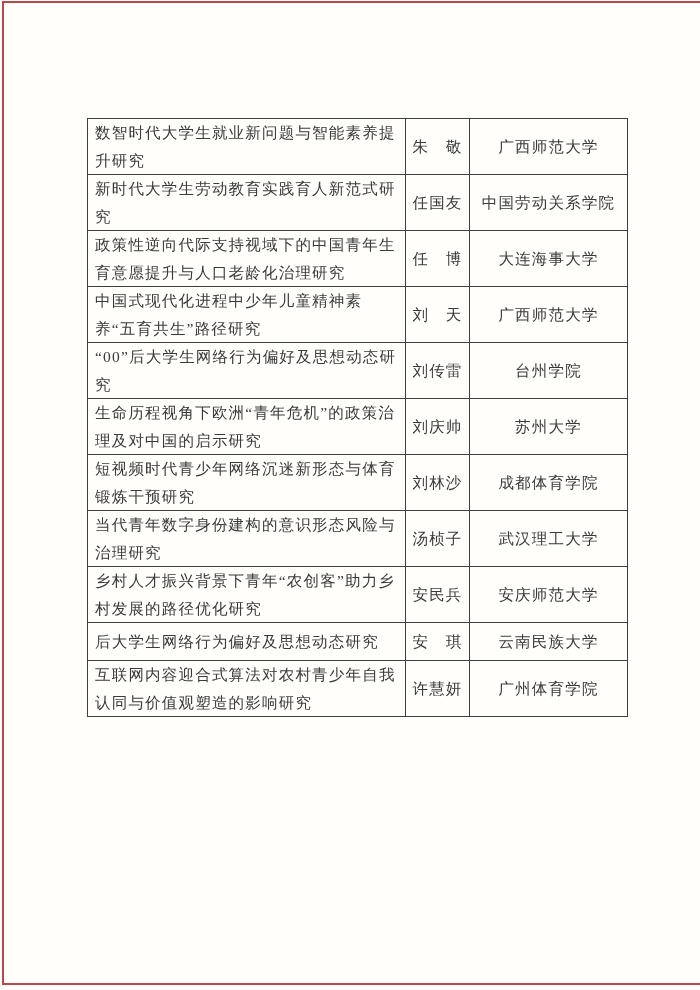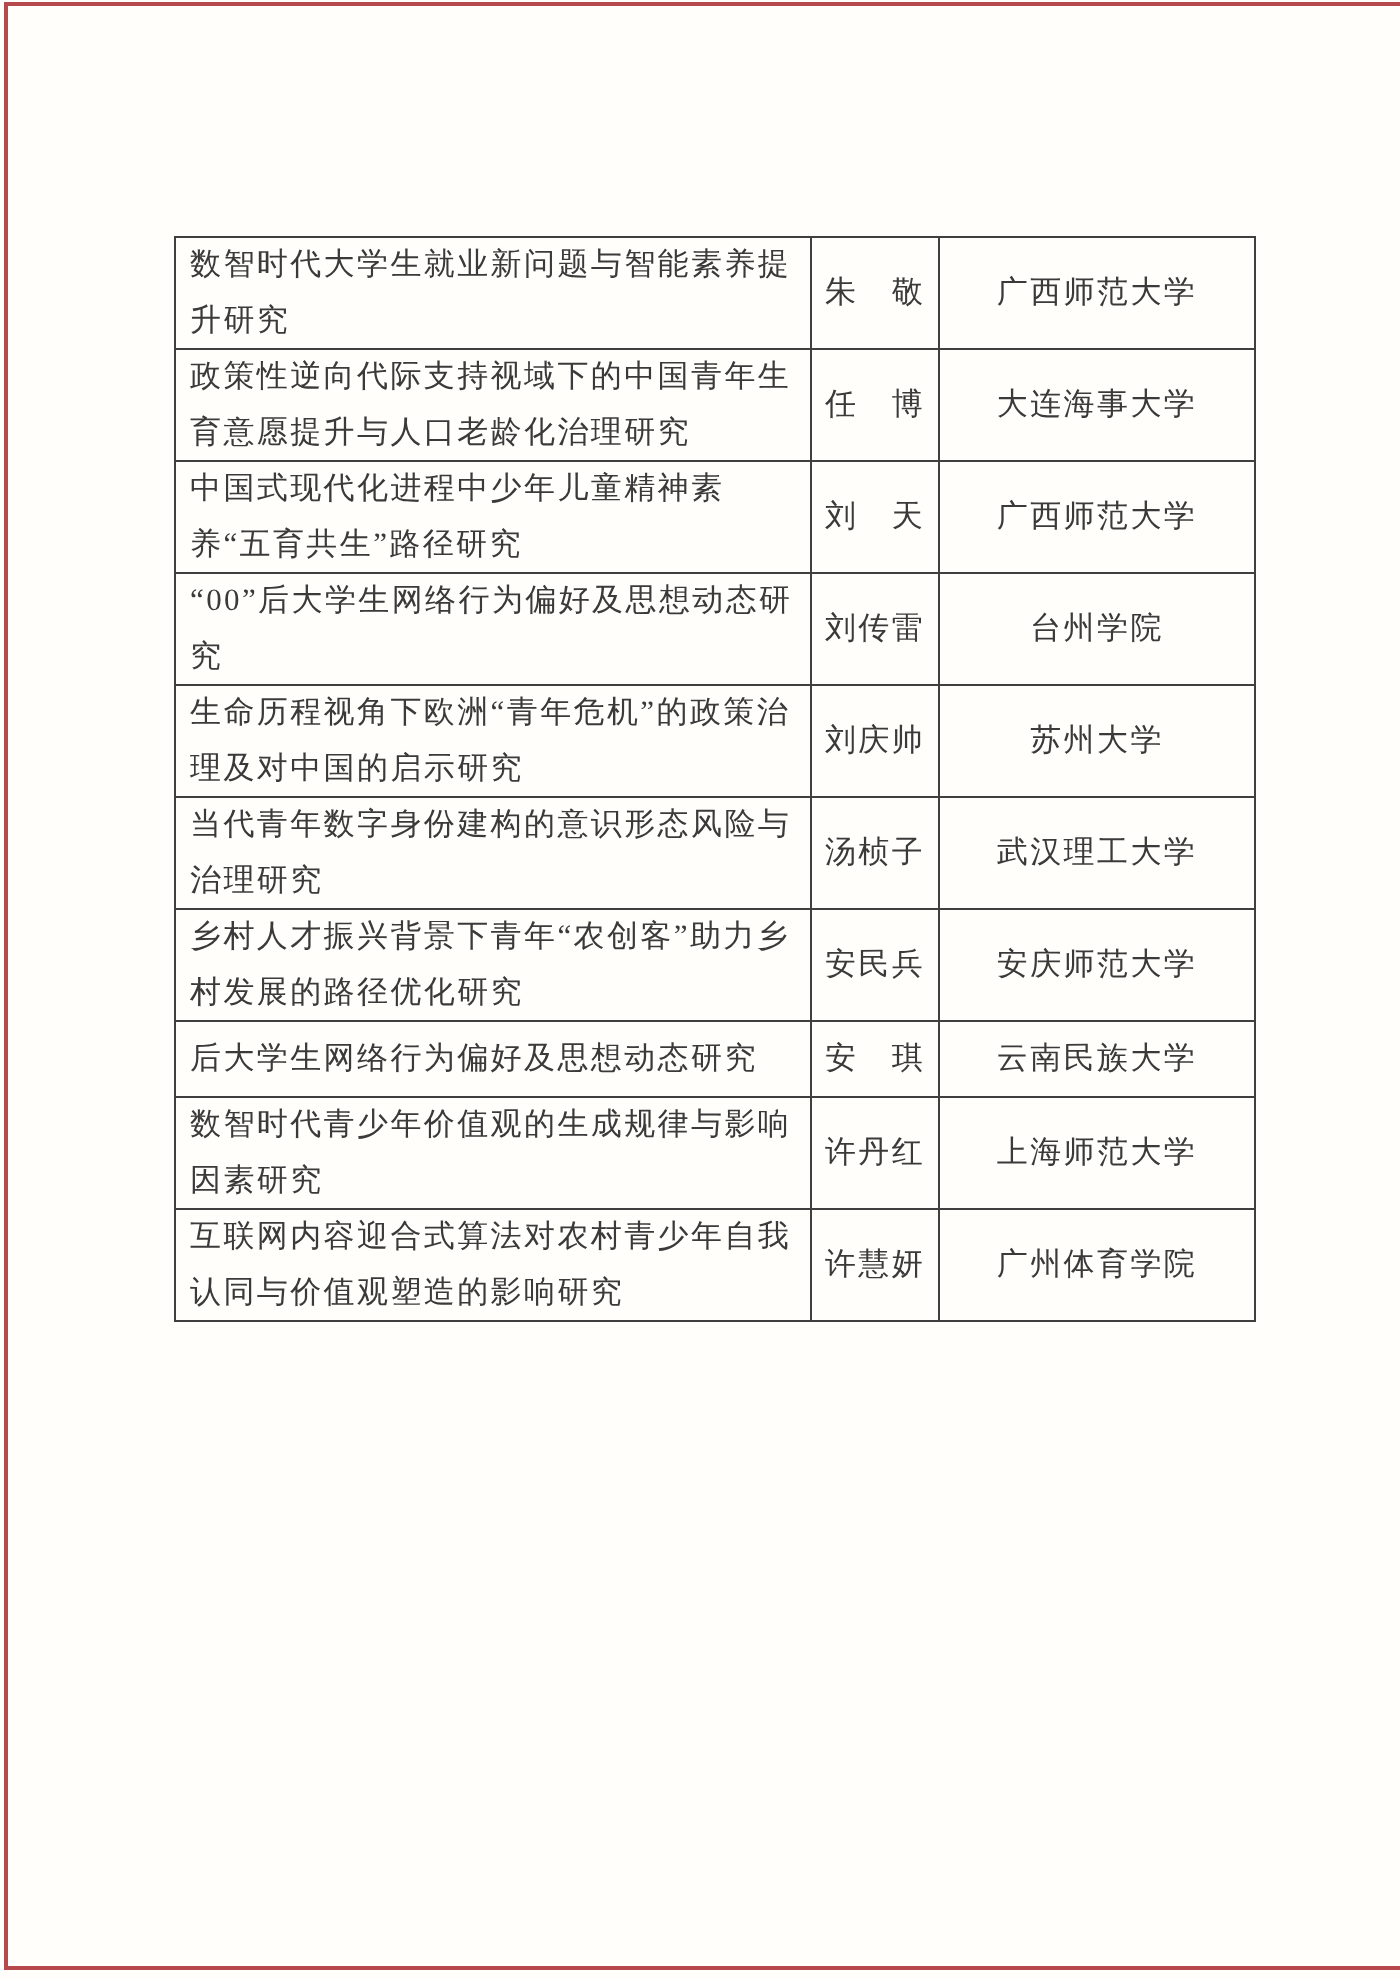--- a/index.html
+++ b/index.html
@@ -69,59 +69,64 @@
       <col style="width:64px">
       <col style="width:158px">
     </colgroup>
     <tbody id="table-body">
         <tr>
           <td class="col-title">数智时代大学生就业新问题与智能素养提升研究</td>
           <td class="col-name">朱　敬</td>
           <td class="col-org">广西师范大学</td>
         </tr>
         <tr>
+          <td class="col-title">新时代大学生劳动教育实践育人新范式研究</td>
+          <td class="col-name">任国友</td>
+          <td class="col-org">中国劳动关系学院</td>
+        </tr>
+        <tr>
           <td class="col-title">政策性逆向代际支持视域下的中国青年生育意愿提升与人口老龄化治理研究</td>
           <td class="col-name">任　博</td>
           <td class="col-org">大连海事大学</td>
         </tr>
         <tr>
           <td class="col-title">中国式现代化进程中少年儿童精神素养“五育共生”路径研究</td>
           <td class="col-name">刘　天</td>
           <td class="col-org">广西师范大学</td>
         </tr>
         <tr>
           <td class="col-title">“00”后大学生网络行为偏好及思想动态研究</td>
           <td class="col-name">刘传雷</td>
           <td class="col-org">台州学院</td>
         </tr>
         <tr>
           <td class="col-title">生命历程视角下欧洲“青年危机”的政策治理及对中国的启示研究</td>
           <td class="col-name">刘庆帅</td>
           <td class="col-org">苏州大学</td>
         </tr>
         <tr>
+          <td class="col-title">短视频时代青少年网络沉迷新形态与体育锻炼干预研究</td>
+          <td class="col-name">刘林沙</td>
+          <td class="col-org">成都体育学院</td>
+        </tr>
+        <tr>
           <td class="col-title">当代青年数字身份建构的意识形态风险与治理研究</td>
           <td class="col-name">汤桢子</td>
           <td class="col-org">武汉理工大学</td>
         </tr>
         <tr>
           <td class="col-title">乡村人才振兴背景下青年“农创客”助力乡村发展的路径优化研究</td>
           <td class="col-name">安民兵</td>
           <td class="col-org">安庆师范大学</td>
         </tr>
         <tr>
           <td class="col-title">后大学生网络行为偏好及思想动态研究</td>
           <td class="col-name">安　琪</td>
           <td class="col-org">云南民族大学</td>
         </tr>
         <tr>
-          <td class="col-title">数智时代青少年价值观的生成规律与影响因素研究</td>
-          <td class="col-name">许丹红</td>
-          <td class="col-org">上海师范大学</td>
-        </tr>
-        <tr>
           <td class="col-title">互联网内容迎合式算法对农村青少年自我认同与价值观塑造的影响研究</td>
           <td class="col-name">许慧妍</td>
           <td class="col-org">广州体育学院</td>
         </tr>
       </tbody>
   </table>
 </div>
 
 </body></html>

